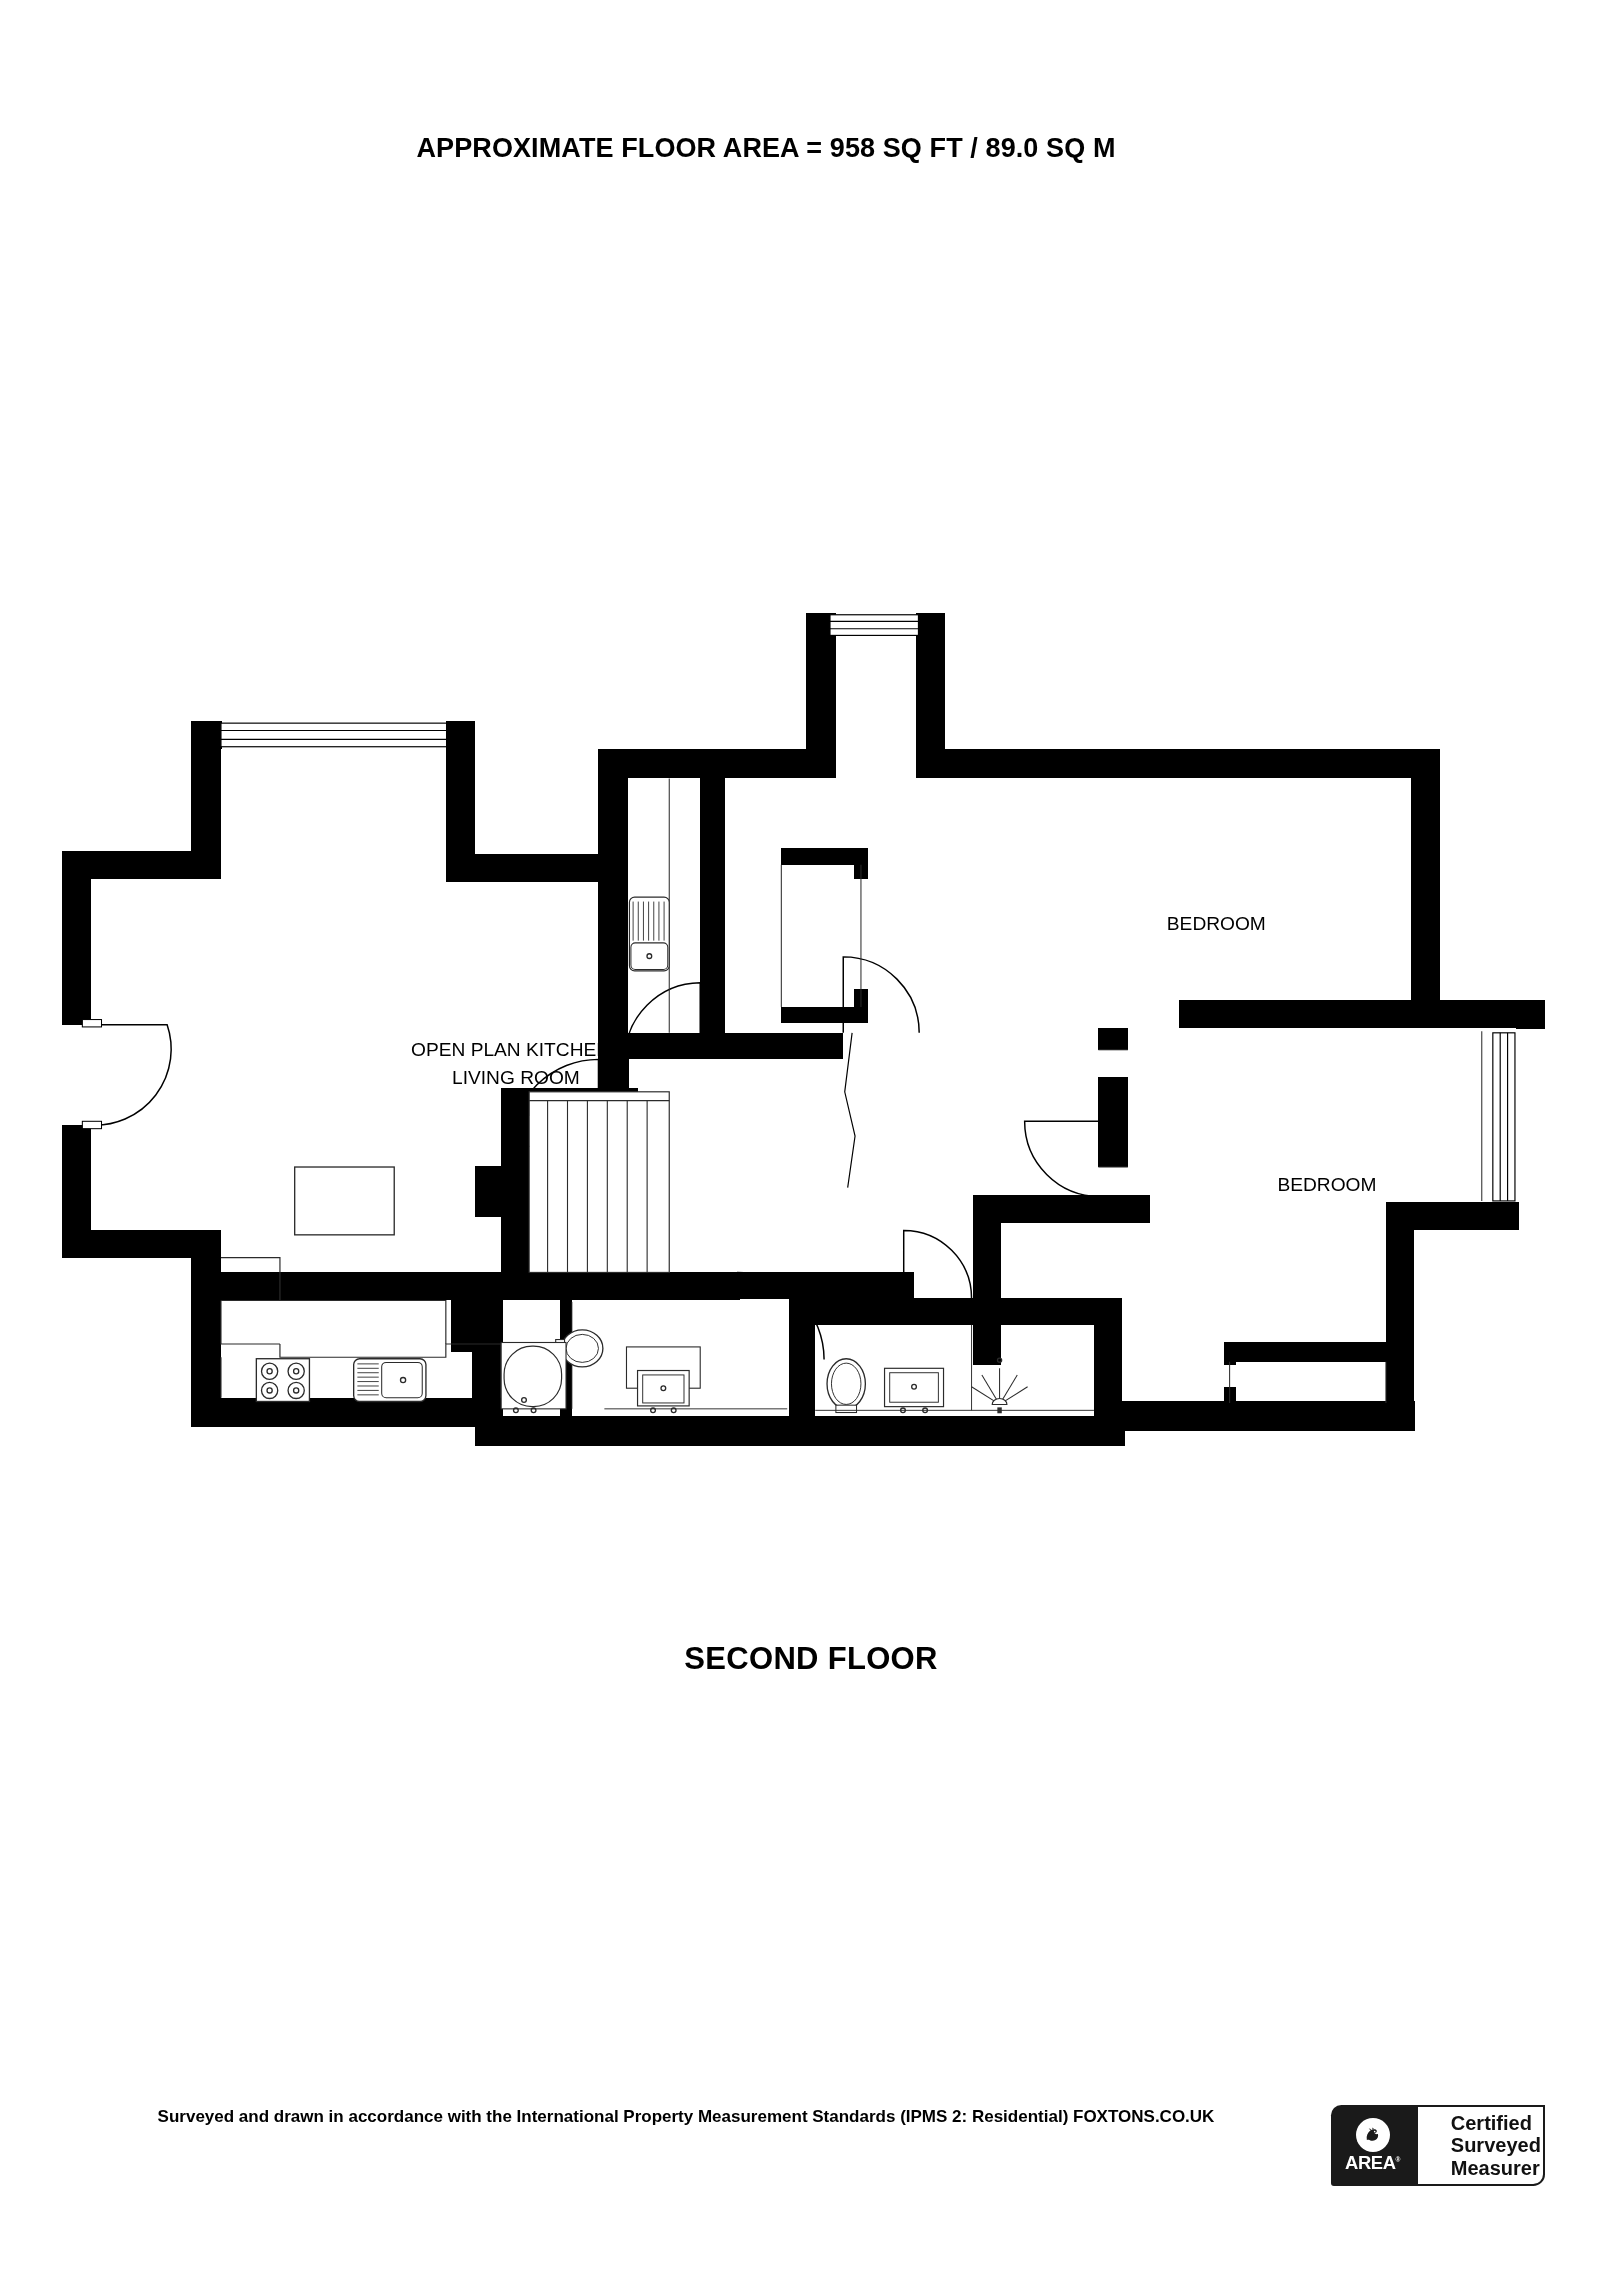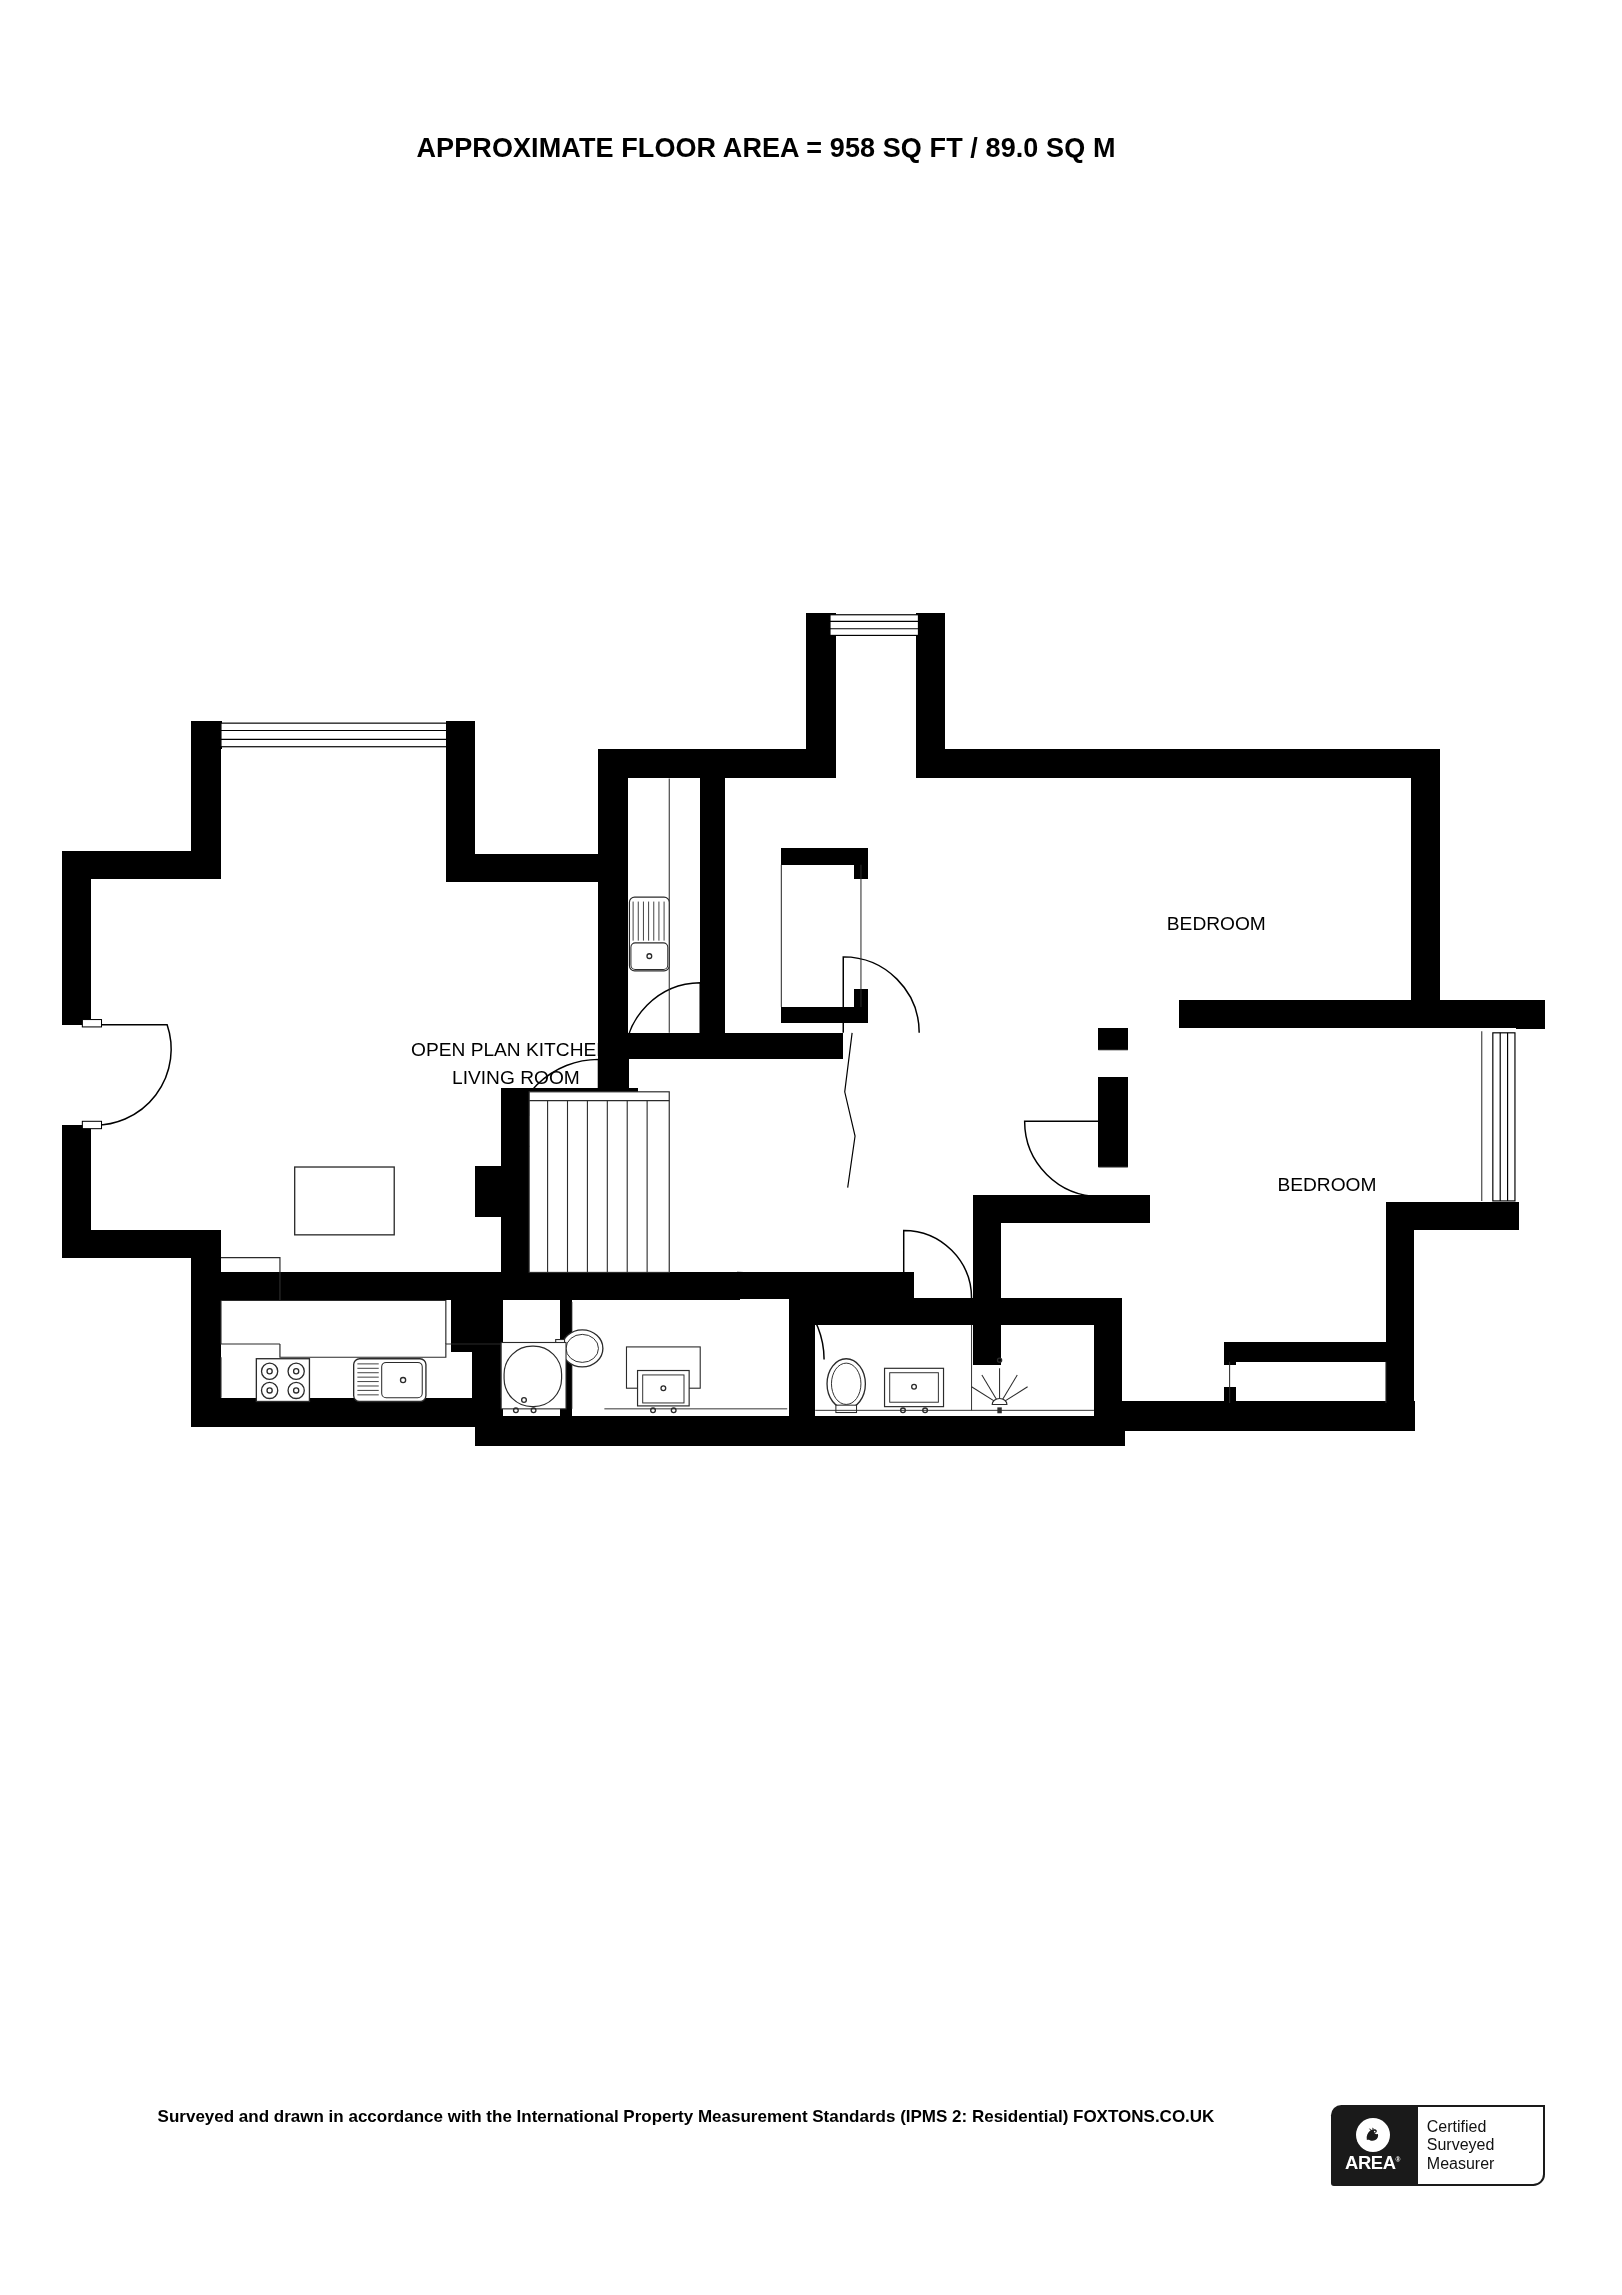--- a/index.html
+++ b/index.html
@@ -126,24 +126,25 @@
     border: 2.2px solid #1a1a1a;
     border-left: 4.4px solid #1a1a1a;
     border-bottom-right-radius: 11.8px;
     display: flex;
     flex-direction: column;
     justify-content: center;
     padding-left: 8.8px;
     box-sizing: border-box;
   }
   .rics-cert span {
-    font-size: 16px;
-    font-weight: normal;
+    font-size: 20px;
+    font-weight: bold;
     line-height: 1.13;
     color: #111;
+    margin-left: 24px;
   }
 
   
   text.room-label {
     font-family: "Liberation Sans", sans-serif;
     font-size: 26px;
     fill: #000;
   }
 </style>
 </head>
@@ -466,20 +467,21 @@
       <g>
         <text class="room-label" x="640" y="612" text-anchor="middle">OPEN PLAN KITCHEN /</text>
         <text class="room-label" x="640" y="650" text-anchor="middle">LIVING ROOM</text>
         <text class="room-label" x="1590" y="440" text-anchor="middle">BEDROOM</text>
         <text class="room-label" x="1740" y="795" text-anchor="middle">BEDROOM</text>
       </g>
 
     </svg>
   </div>
 
+  <div class="floor-caption">SECOND FLOOR</div>
 
   <div class="footer-area">
     <div class="footer-text">
       <span>Surveyed and drawn in accordance with the International Property Measurement Standards (IPMS 2:</span>
       <span>Residential) FOXTONS.CO.UK</span>
     </div>
 
     <div class="rics-badge">
       <div class="rics-mark">
         <div class="rics-lion">

